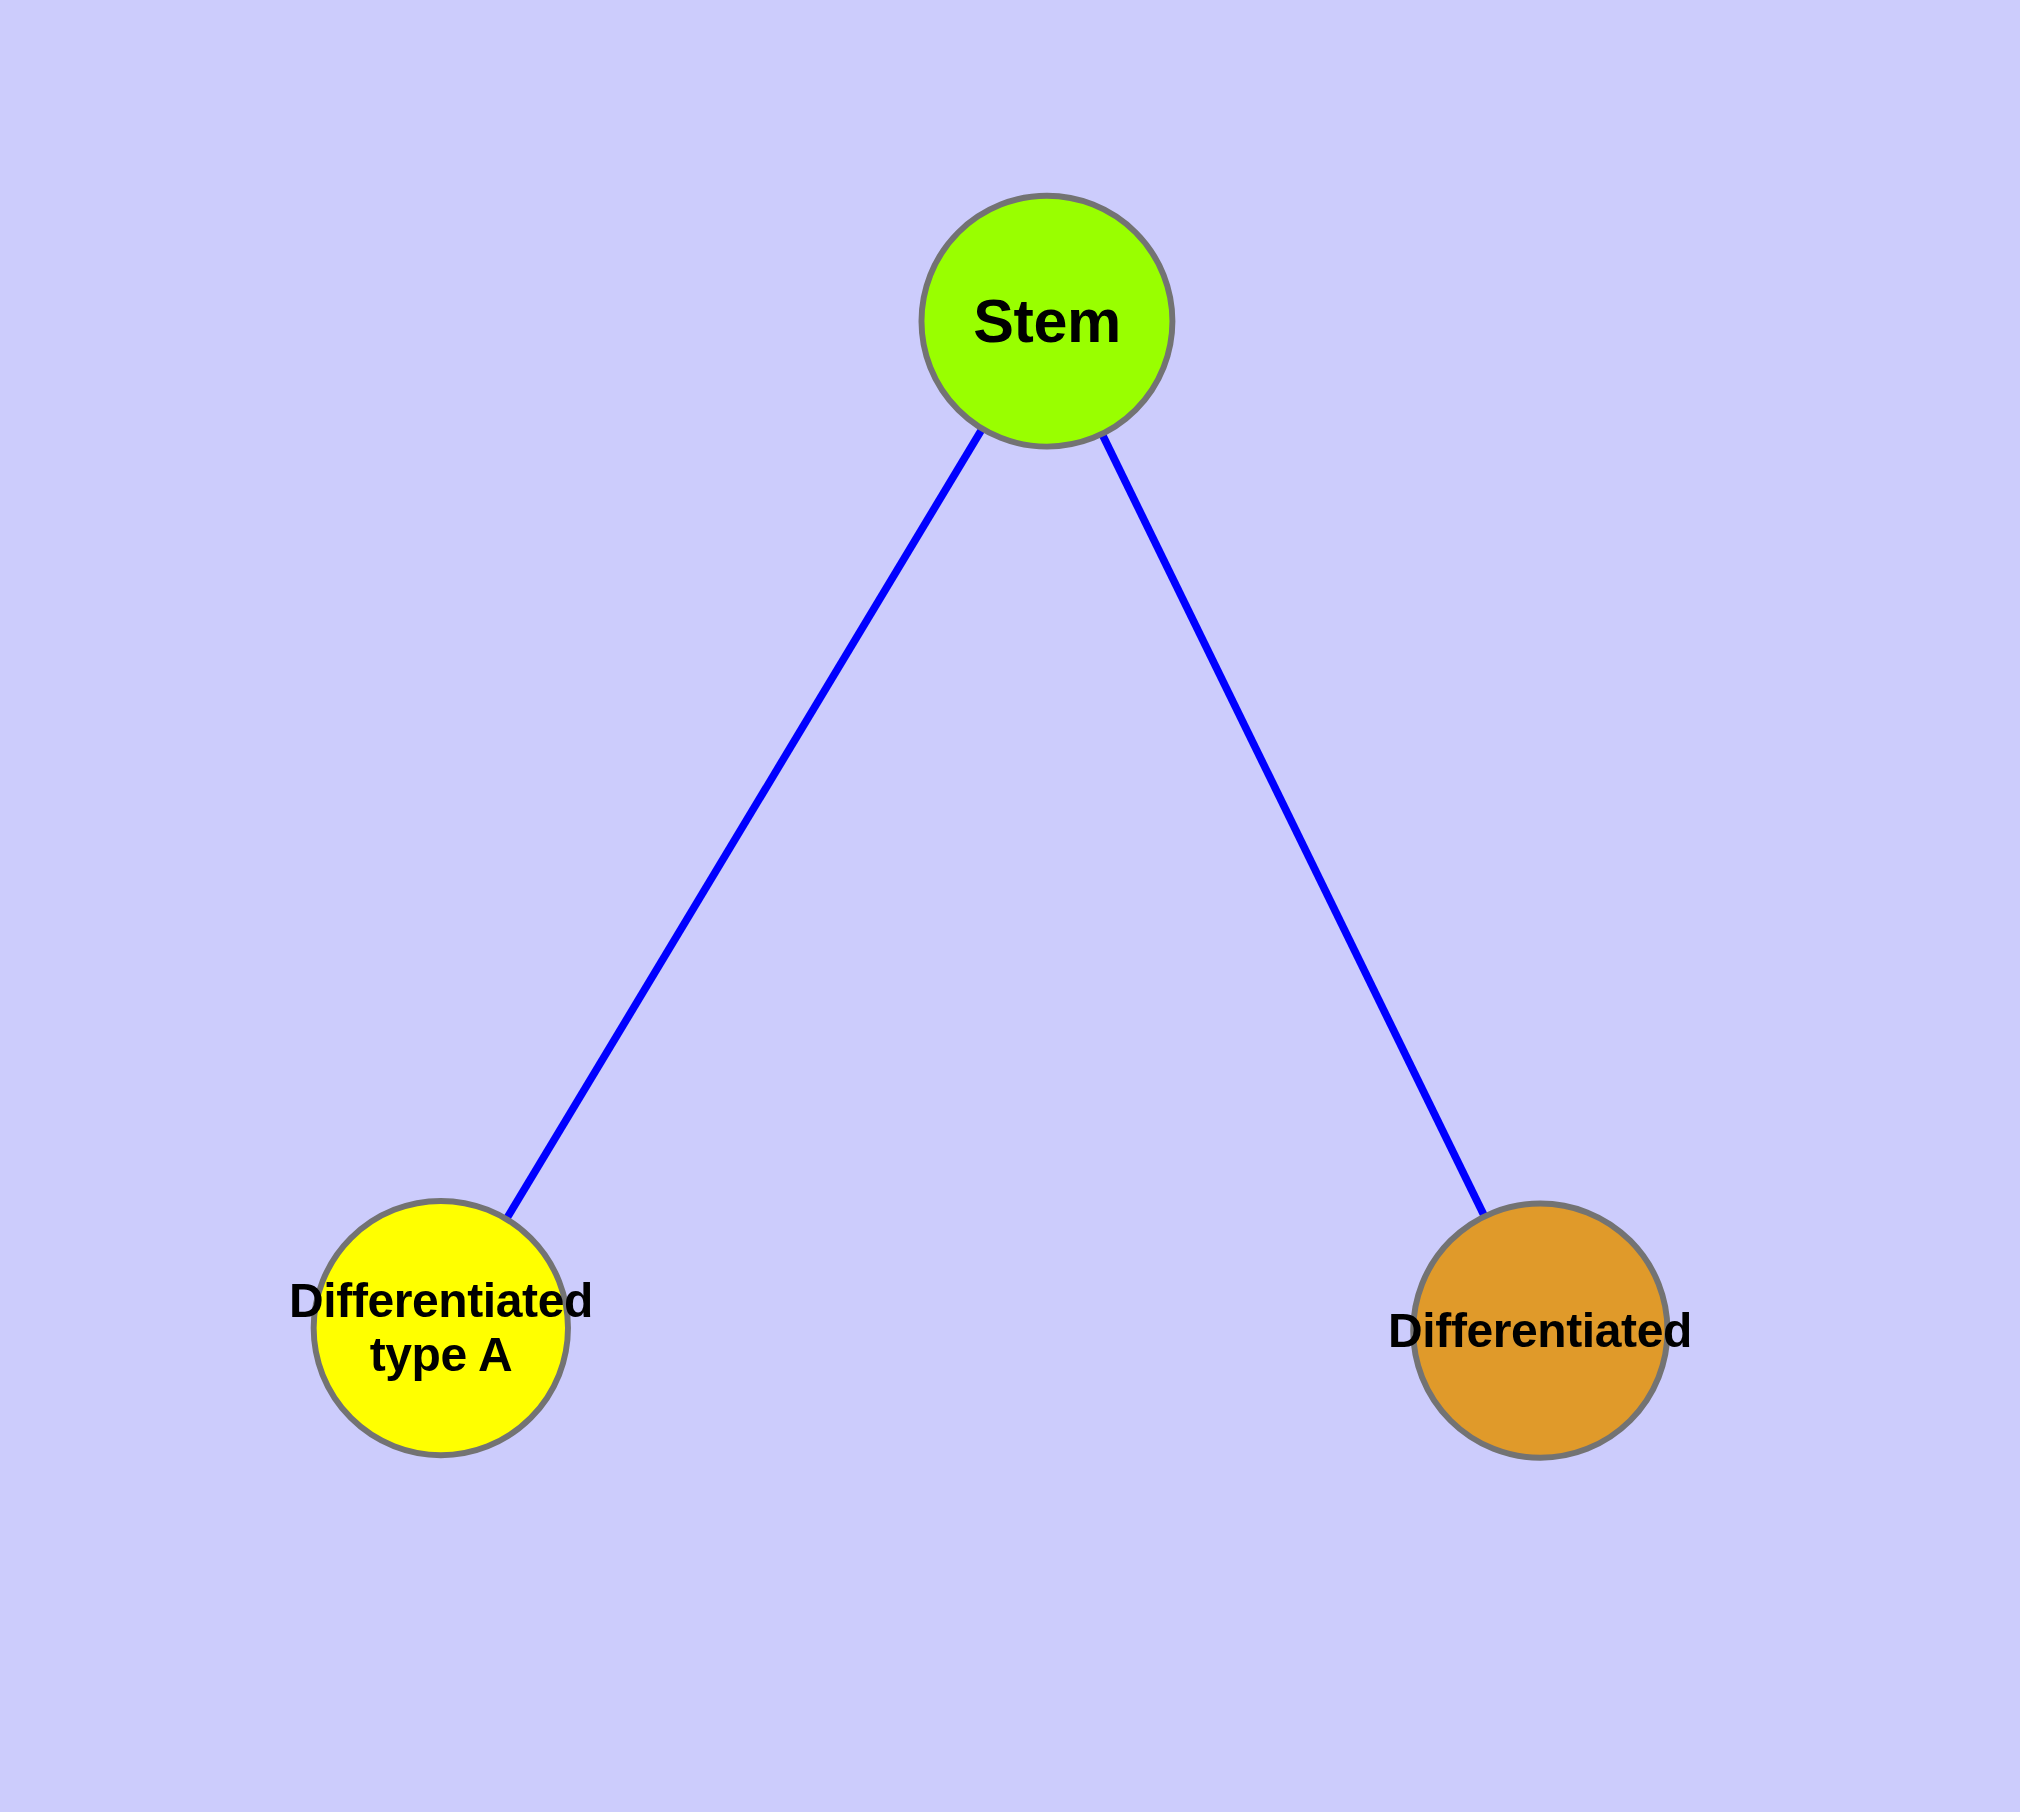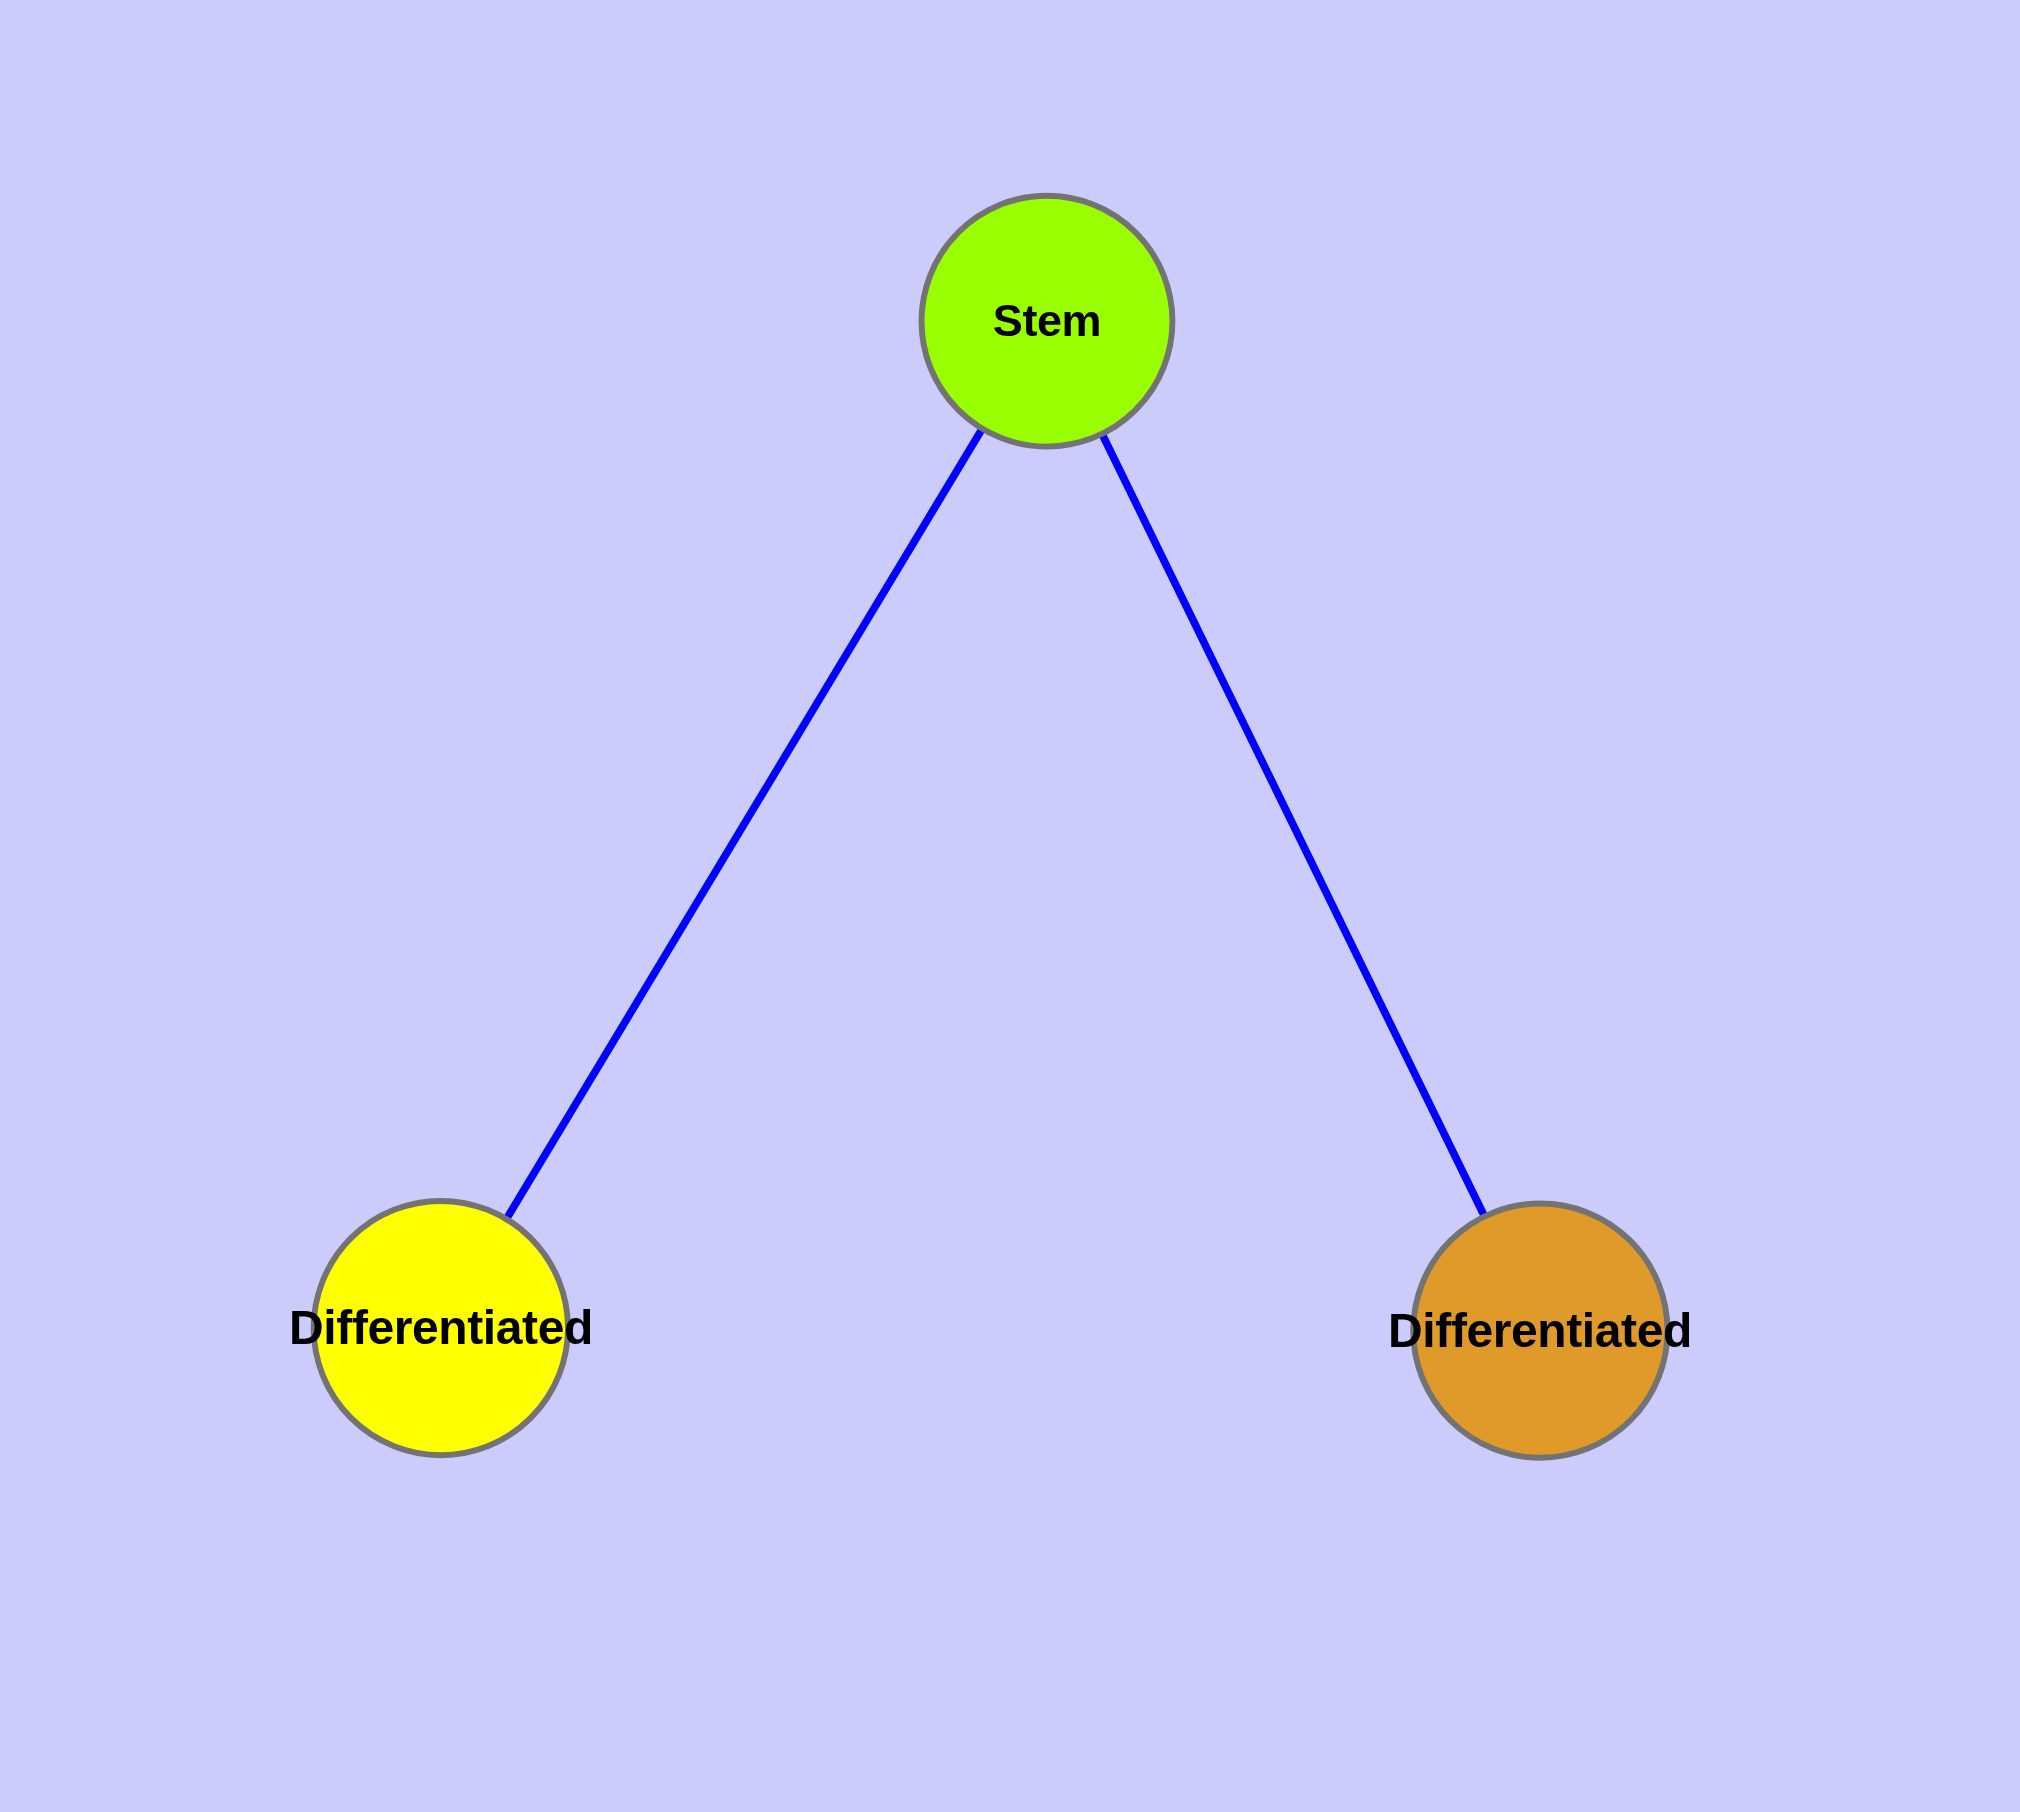--- a/index.html
+++ b/index.html
@@ -32,21 +32,21 @@
     text-align: center;
     color: #000000;
     font-weight: bold;
     font-family: "Liberation Sans", sans-serif;
     white-space: nowrap;
     line-height: 1.12;
     pointer-events: none;
     letter-spacing: -0.4px;
   }
   .node-label.root {
-    font-size: 45px;
+    font-size: 61px;
   }
   .node-label.leaf {
     font-size: 48px;
   }
   .node-label .line {
     display: block;
   }
 </style>
 </head>
 <body>
@@ -65,20 +65,21 @@
         <circle cx="1817" cy="1570" r="150" fill="#e09a2a" stroke="#737373" stroke-width="7"></circle>
       </g>
   </svg>
 
   <div id="label-layer">
       <div class="node-label root" style="left: 1047px; top: 321px; color: rgb(0, 0, 0);">
         <span class="line">Stem</span>
       </div>
       <div class="node-label leaf" style="left: 441px; top: 1328px; color: rgb(0, 0, 0);">
         <span class="line">Differentiated</span>
+        <span class="line">type A</span>
       </div>
       <div class="node-label leaf" style="left: 1540px; top: 1331px; color: rgb(0, 0, 0);">
         <span class="line">Differentiated</span>
       </div>
     </div>
 
 </div>
 
 
 </body></html>

